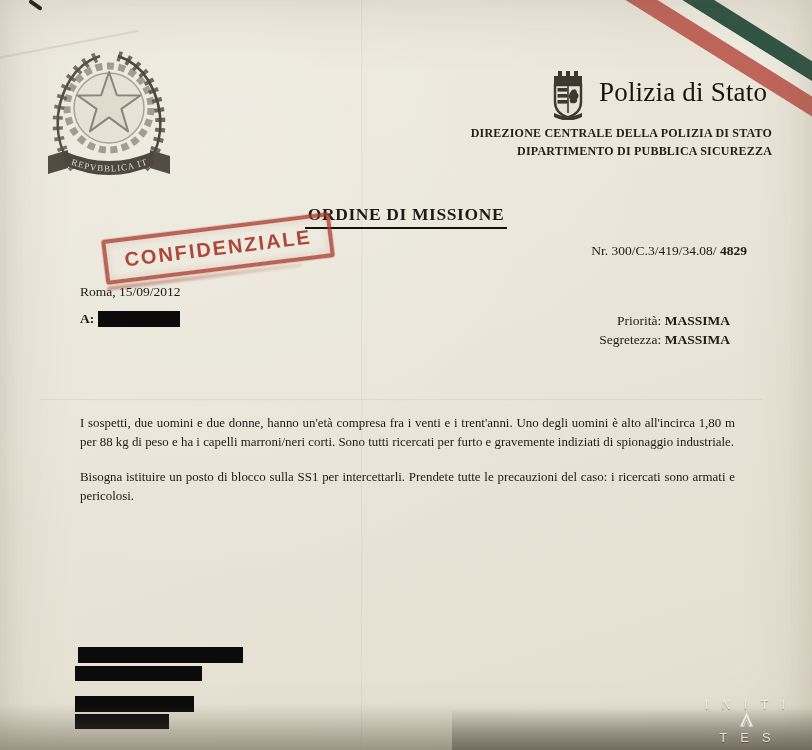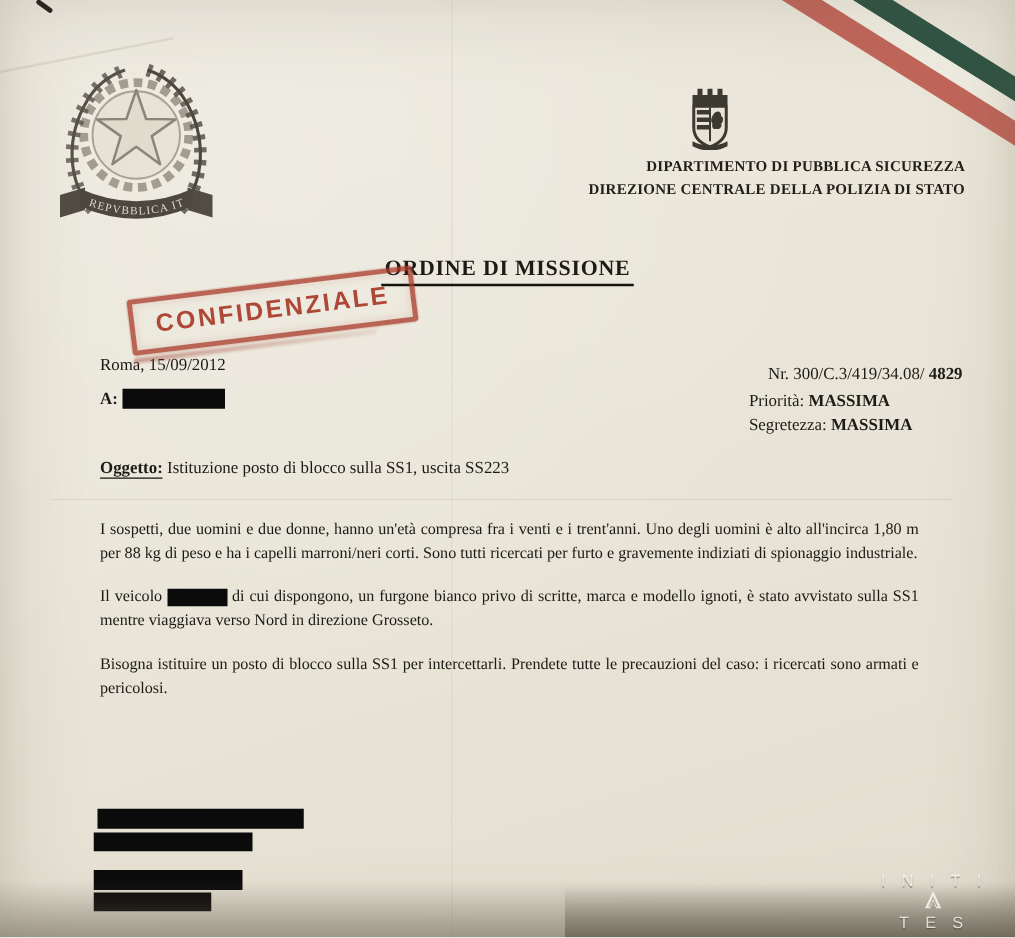--- a/index.html
+++ b/index.html
@@ -42,24 +42,24 @@
   
   .stamp{position:absolute;left:103px;top:226px;transform:rotate(-7deg);z-index:5;
     border:4px solid rgba(169,59,43,0.82);border-radius:3px;padding:7px 17px;
     color:#a93b2b;font-family:"Liberation Sans",sans-serif;font-weight:bold;
     font-size:20px;letter-spacing:2px;opacity:0.93;
     box-shadow:0 0 0 1px rgba(169,59,43,0.18), inset 0 0 8px rgba(169,59,43,0.18);}
   .stamp::after{content:"";position:absolute;left:-4px;right:30px;bottom:-10px;height:4px;
     background:linear-gradient(to right, rgba(150,45,30,0.45), rgba(150,45,30,0.10));
     filter:blur(1px);transform:skewX(-25deg);}
   
-  .refno{position:absolute;top:243px;right:42px;font-size:13.5px;z-index:2;margin-top:48px;}
+  .refno{position:absolute;top:243px;right:65px;font-size:13.5px;z-index:2;}
   .place-date{position:absolute;left:80px;top:284px;font-size:13.5px;z-index:2;}
   .addr{position:absolute;left:80px;top:309px;font-size:13.5px;line-height:20px;z-index:2;}
-  .prio{position:absolute;top:312px;right:82px;text-align:left;font-size:13.5px;line-height:18.5px;z-index:2;}
+  .prio{position:absolute;top:312px;right:82px;text-align:right;font-size:13.5px;line-height:18.5px;z-index:2;}
   .subject{position:absolute;left:80px;top:366px;font-size:13.5px;z-index:2;}
   .subject b{border-bottom:1.6px solid #15130e;padding-bottom:1px;}
   
   .body-text{position:absolute;left:80px;top:414px;width:655px;font-size:12.9px;
     line-height:18.5px;text-align:justify;z-index:2;color:#1c1a15;}
   .body-text p{margin:0 0 17px 0;}
   
   .rb{display:inline-block;height:14px;background:#0b0b0b;vertical-align:text-bottom;transform:translateY(1px);}
   .w52{width:52px}.w76{width:76px}.w30{width:30px}.w48{width:48px}
   .sig{position:absolute;background:#0b0b0b;z-index:2;}
@@ -112,25 +112,26 @@
     <svg width="40" height="56" viewBox="0 0 40 56">
       <path d="M6,12 h4 v-5 h4 v5 h4 v-5 h4 v5 h4 v-5 h4 v5 h4 v8 H6 Z" fill="#3c3930"></path>
       <path d="M7,21 h26 v17 c0,9 -6,13 -13,15.5 c-7,-2.5 -13,-6.5 -13,-15.5 Z" fill="#e7e3d6" stroke="#3c3930" stroke-width="2.4"></path>
       <rect x="9.5" y="24" width="10" height="3.6" fill="#3c3930"></rect>
       <rect x="9.5" y="30" width="10" height="3.6" fill="#3c3930"></rect>
       <rect x="9.5" y="36" width="10" height="3.6" fill="#3c3930"></rect>
       <line x1="20" y1="22" x2="20" y2="49" stroke="#3c3930" stroke-width="1.6"></line>
       <path d="M24,26 c3,-2 5,0 5,3 c2,1 2,4 0,6 c1,3 -2,5 -4,4 c-2,1 -4,-1 -3,-4 c-2,-2 -1,-6 2,-9 Z" fill="#3c3930"></path>
       <path d="M6,49 q14,7 28,0 l0,4 q-14,7 -28,0 Z" fill="#3c3930"></path>
     </svg>
+    <span class="agency-name">Polizia di Stato</span>
   </div>
 
   <div class="dept">
+    <div>DIREZIONE CENTRALE DELLA POLIZIA DI STATO</div>
     <div>DIPARTIMENTO DI PUBBLICA SICUREZZA</div>
-    <div>DIREZIONE CENTRALE DELLA POLIZIA DI STATO</div>
   </div>
 
   <div class="doc-title-wrap">
     <span class="doc-title">ORDINE DI MISSIONE</span>
   </div>
 
   <div class="stamp">CONFIDENZIALE</div>
 
   <div class="refno">
     <span>Nr. 300/C.3/419/34.08/</span>
@@ -150,30 +151,23 @@
     <div>
       <span>Priorità:</span>
       <b>MASSIMA</b>
     </div>
     <div>
       <span>Segretezza:</span>
       <b>MASSIMA</b>
     </div>
   </div>
 
-  <div class="subject">
-    <b>Oggetto:</b>
-    <span>Istituzione posto di blocco sulla SS1, uscita SS223</span>
-  </div>
 
   <div class="body-text">
     <p>I sospetti, due uomini e due donne, hanno un'età compresa fra i venti e i trent'anni. Uno degli uomini è alto all'incirca 1,80 m per 88 kg di peso e ha i capelli marroni/neri corti. Sono tutti ricercati per furto e gravemente indiziati di spionaggio industriale.</p>
-    <p><span>Il veicolo</span>
-      <span class="rb w48"></span>
-      <span>di cui dispongono, un furgone bianco privo di scritte, marca e modello ignoti, è stato avvistato sulla SS1 mentre viaggiava verso Nord in direzione Grosseto.</span></p>
     <p>Bisogna istituire un posto di blocco sulla SS1 per intercettarli. Prendete tutte le precauzioni del caso: i ricercati sono armati e pericolosi.</p>
   </div>
 
   <div class="sig sig1"></div>
   <div class="sig sig2"></div>
   <div class="sig sig3"></div>
   <div class="sig sig4"></div>
 
   <div class="bottom-shade"></div>
   <div class="corner-shade"></div>

